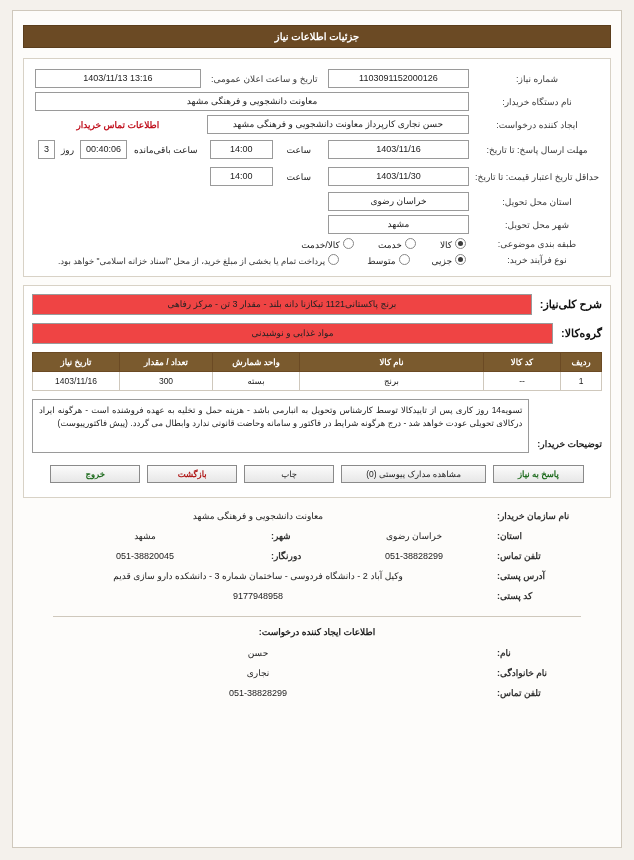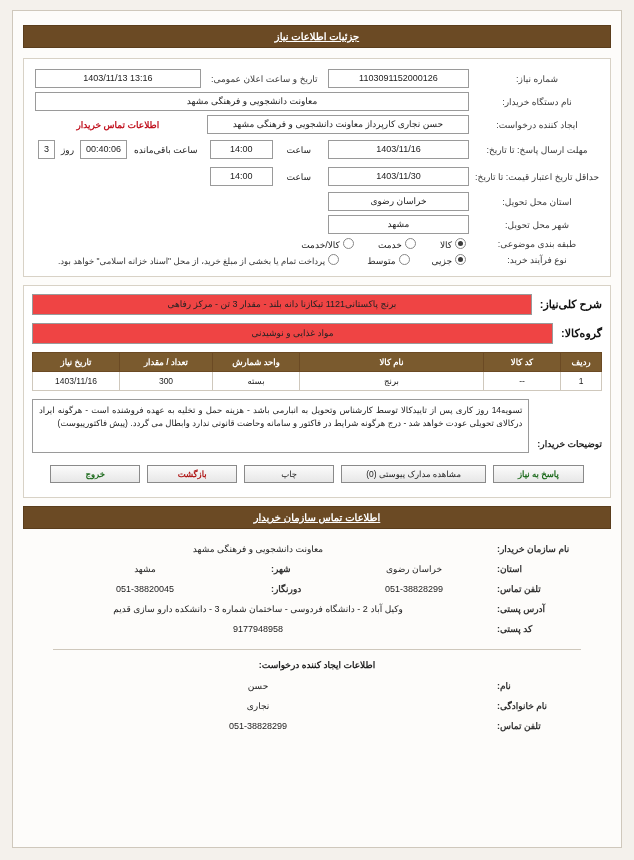--- a/index.html
+++ b/index.html
@@ -44,21 +44,20 @@
   }
   .section-title{
     background:#6b4a24;
     color:#fff;
     text-align:center;
     font-weight:bold;
     font-size:10px;
     padding:5px 0;
     margin:6px 0 10px 0;
     border:1px solid #5a3d1c;
-    text-decoration:underline;
   }
   .block{
     border:1px solid #d8d2c6;
     background:#fff;
     padding:8px 8px;
     margin-bottom:8px;
   }
   table.grid{ border-collapse:collapse; width:100%; }
   table.grid td{ padding:2px 3px; vertical-align:middle; }
   .lbl{
@@ -338,21 +337,20 @@
 
       <div class="btnbar">
         <div class="btn green">پاسخ به نیاز</div>
         <div class="btn">مشاهده مدارک پیوستی (0)</div>
         <div class="btn">چاپ</div>
         <div class="btn red">بازگشت</div>
         <div class="btn green">خروج</div>
       </div>
     </div>
 
-    <div class="section-title">اطلاعات تماس سازمان خریدار</div>
 
     <table class="contact">
       <tbody>
           <tr>
         <td class="clab" style="width:110px">نام سازمان خریدار:</td>
         <td class="cval" colspan="3">معاونت دانشجویی و فرهنگی مشهد</td>
       </tr>
       <tr>
         <td class="clab">استان:</td>
         <td class="cval" style="width:150px">خراسان رضوی</td>

